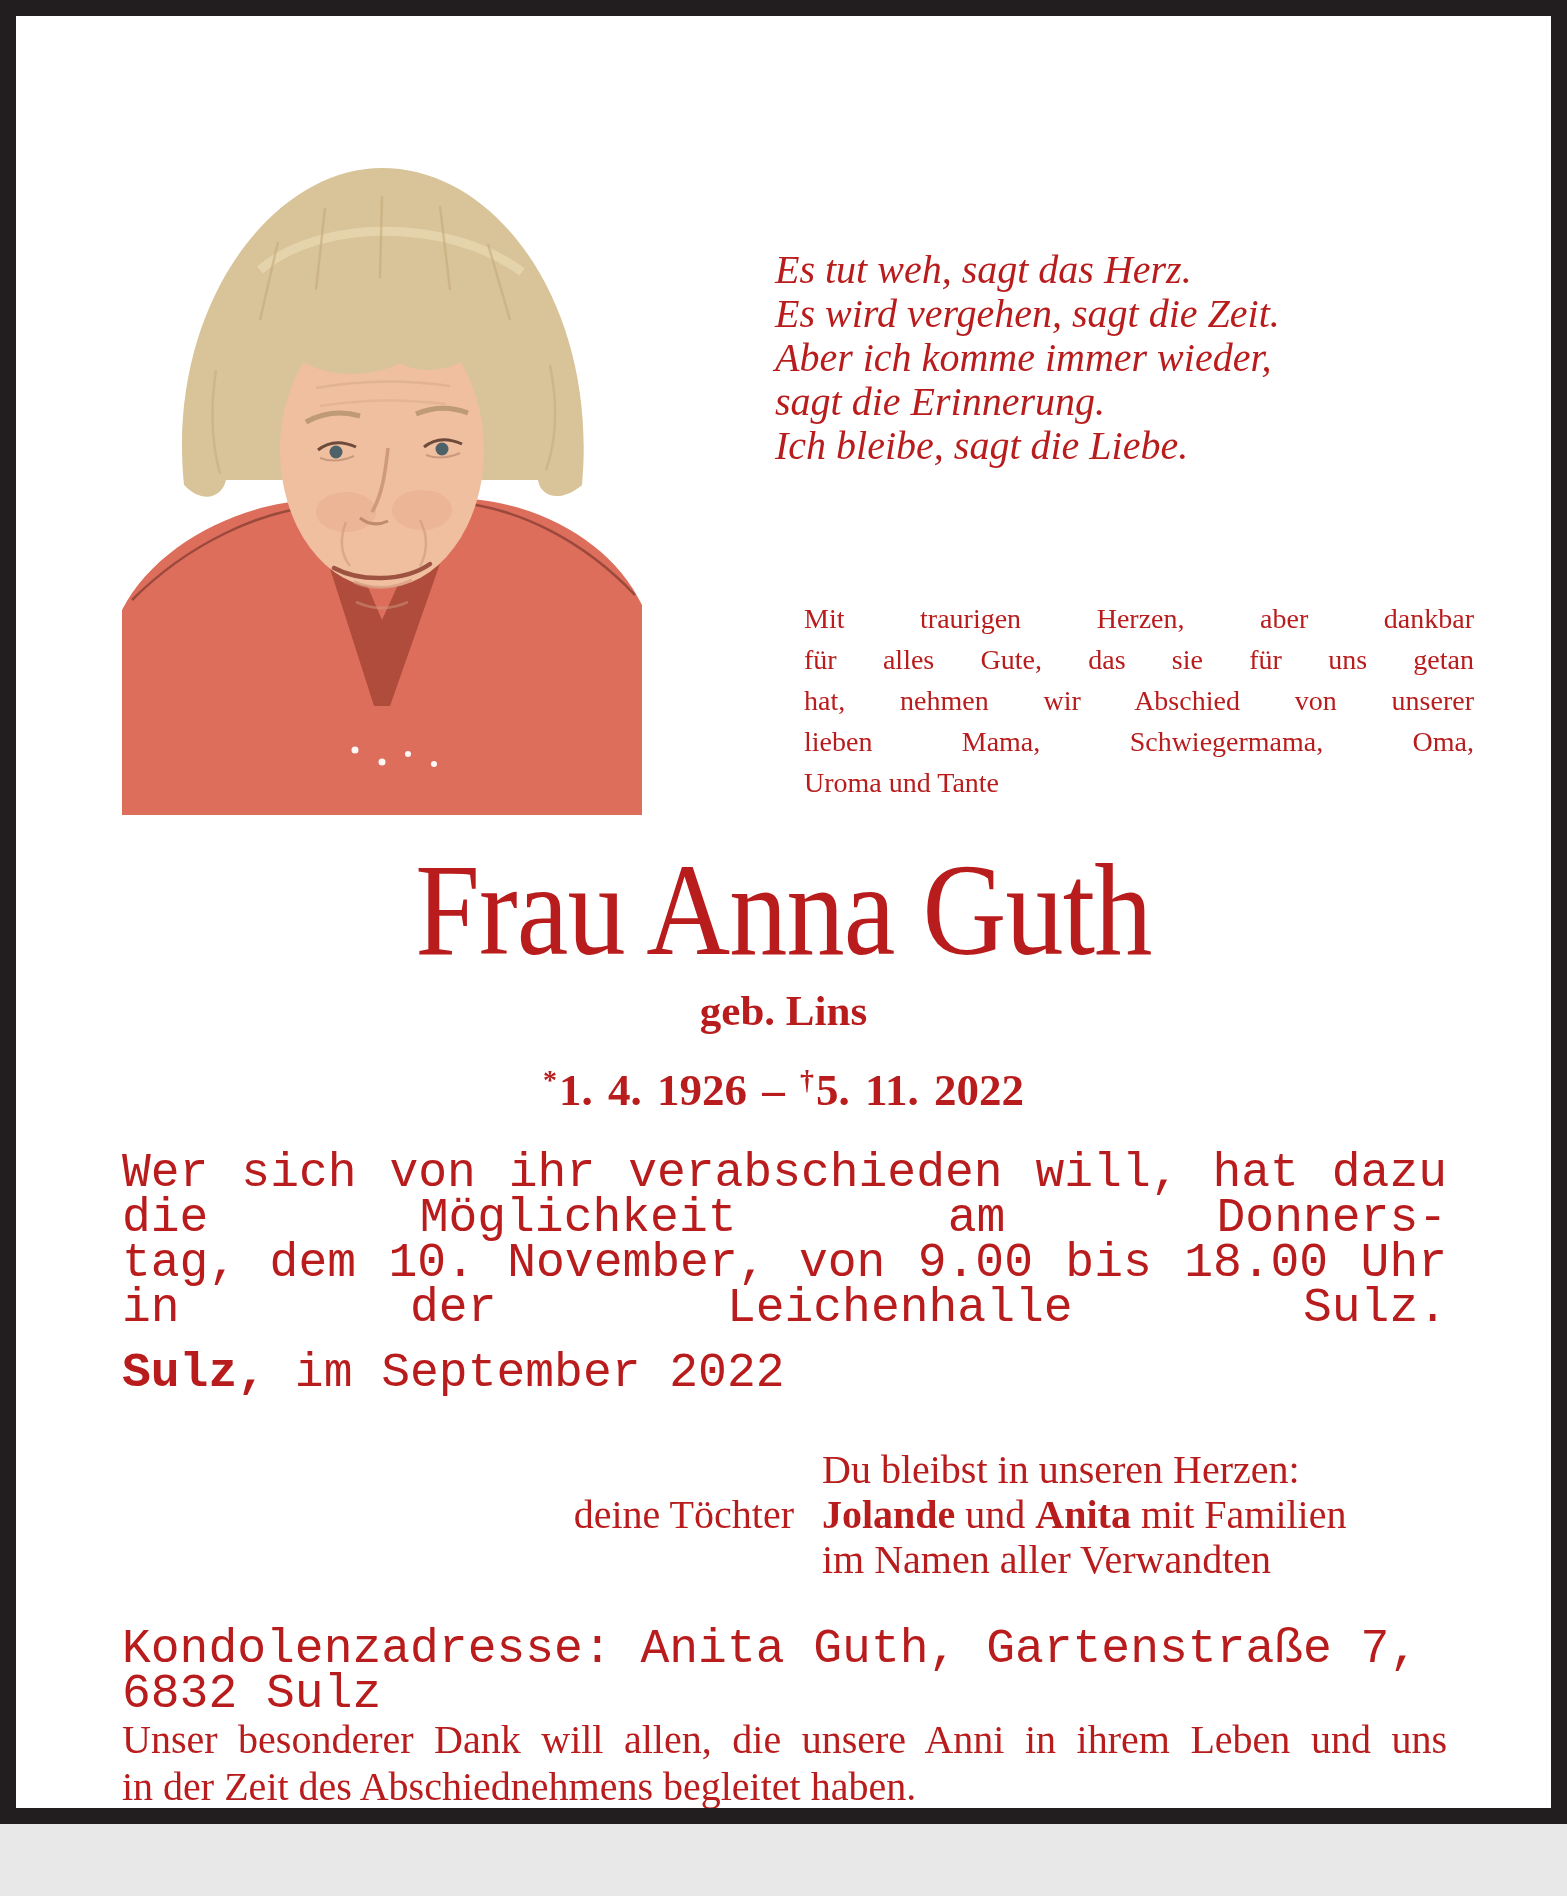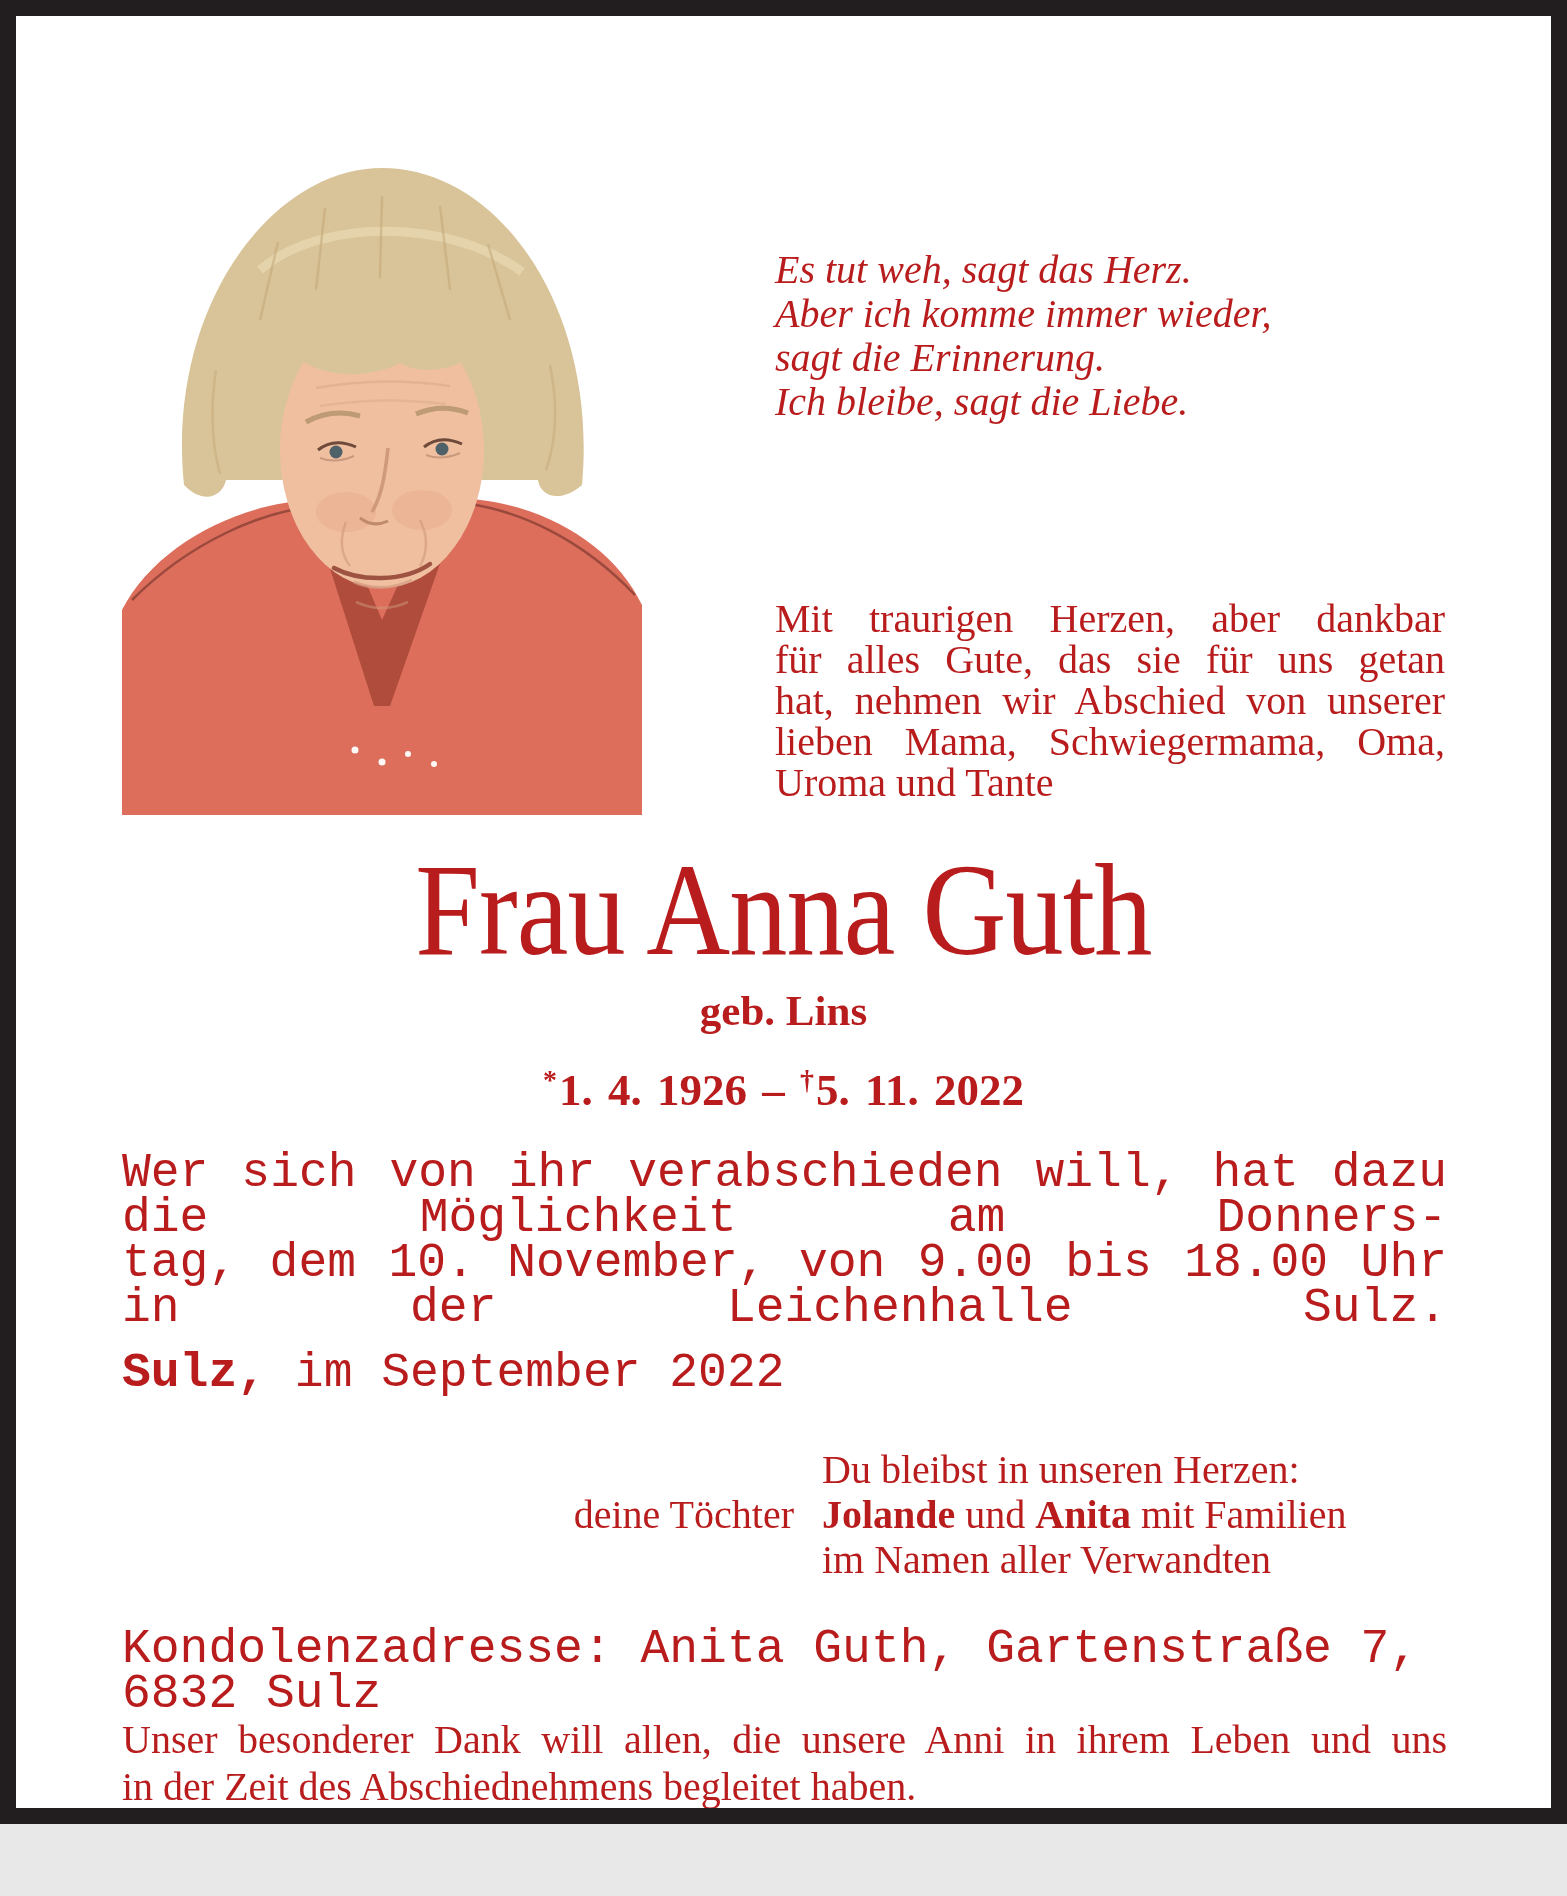--- a/index.html
+++ b/index.html
@@ -14,21 +14,21 @@
   .frame{
     position:absolute;inset:0;
     border:16px solid #221e1f;
     pointer-events:none;
     z-index:10;
   }
   .abs{position:absolute;}
   
   .poem{left:775px;top:248px;font-style:italic;font-size:40px;line-height:44px;white-space:nowrap;}
   
-  .intro{left:775px;top:598px;width:670px;font-size:40px;line-height:41px;}
+  .intro{left:804px;top:598px;width:670px;font-size:28px;line-height:41px;}
   .jline{text-align:justify;text-align-last:justify;}
   
   .title{left:0;top:844px;width:100%;text-align:center;font-size:132px;line-height:132px;letter-spacing:-1px;}
   .title .squeeze{display:inline-block;transform:scaleX(0.88);transform-origin:50% 50%;}
   .maiden{left:0;top:988px;width:100%;text-align:center;font-weight:bold;font-size:43px;line-height:46px;}
   .dates{left:0;top:1056px;width:100%;text-align:center;font-weight:bold;font-size:45px;line-height:48px;word-spacing:4px;}
   .dates .sym{font-size:62%;vertical-align:super;letter-spacing:2px;}
   
   .bodytext{font-size:48px;line-height:45px;font-family:Liberation Mono, monospace;}
   .farewell{left:122px;top:1151px;width:1325px;}
@@ -102,20 +102,21 @@
     <path d="M96,220 C90,260 92,295 100,324 M430,215 C438,255 436,292 426,320" stroke="#c3a878" stroke-width="2.5" fill="none" opacity="0.5"></path>
 
     <circle cx="235" cy="600" r="3.5" fill="#ffffff" opacity="0.95"></circle>
     <circle cx="262" cy="612" r="3.5" fill="#ffffff" opacity="0.95"></circle>
     <circle cx="288" cy="604" r="3" fill="#ffffff" opacity="0.95"></circle>
     <circle cx="314" cy="614" r="3" fill="#ffffff" opacity="0.95"></circle>
   </svg>
 
   <div class="abs poem">
     <div>Es tut weh, sagt das Herz.</div>
+    <div>Es wird vergehen, sagt die Zeit.</div>
     <div>Aber ich komme immer wieder,</div>
     <div>sagt die Erinnerung.</div>
     <div>Ich bleibe, sagt die Liebe.</div>
   </div>
 
   <div class="abs intro">
     <div class="jline">Mit traurigen Herzen, aber dankbar</div>
     <div class="jline">für alles Gute, das sie für uns getan</div>
     <div class="jline">hat, nehmen wir Abschied von unserer</div>
     <div class="jline">lieben Mama, Schwiegermama, Oma,</div>

